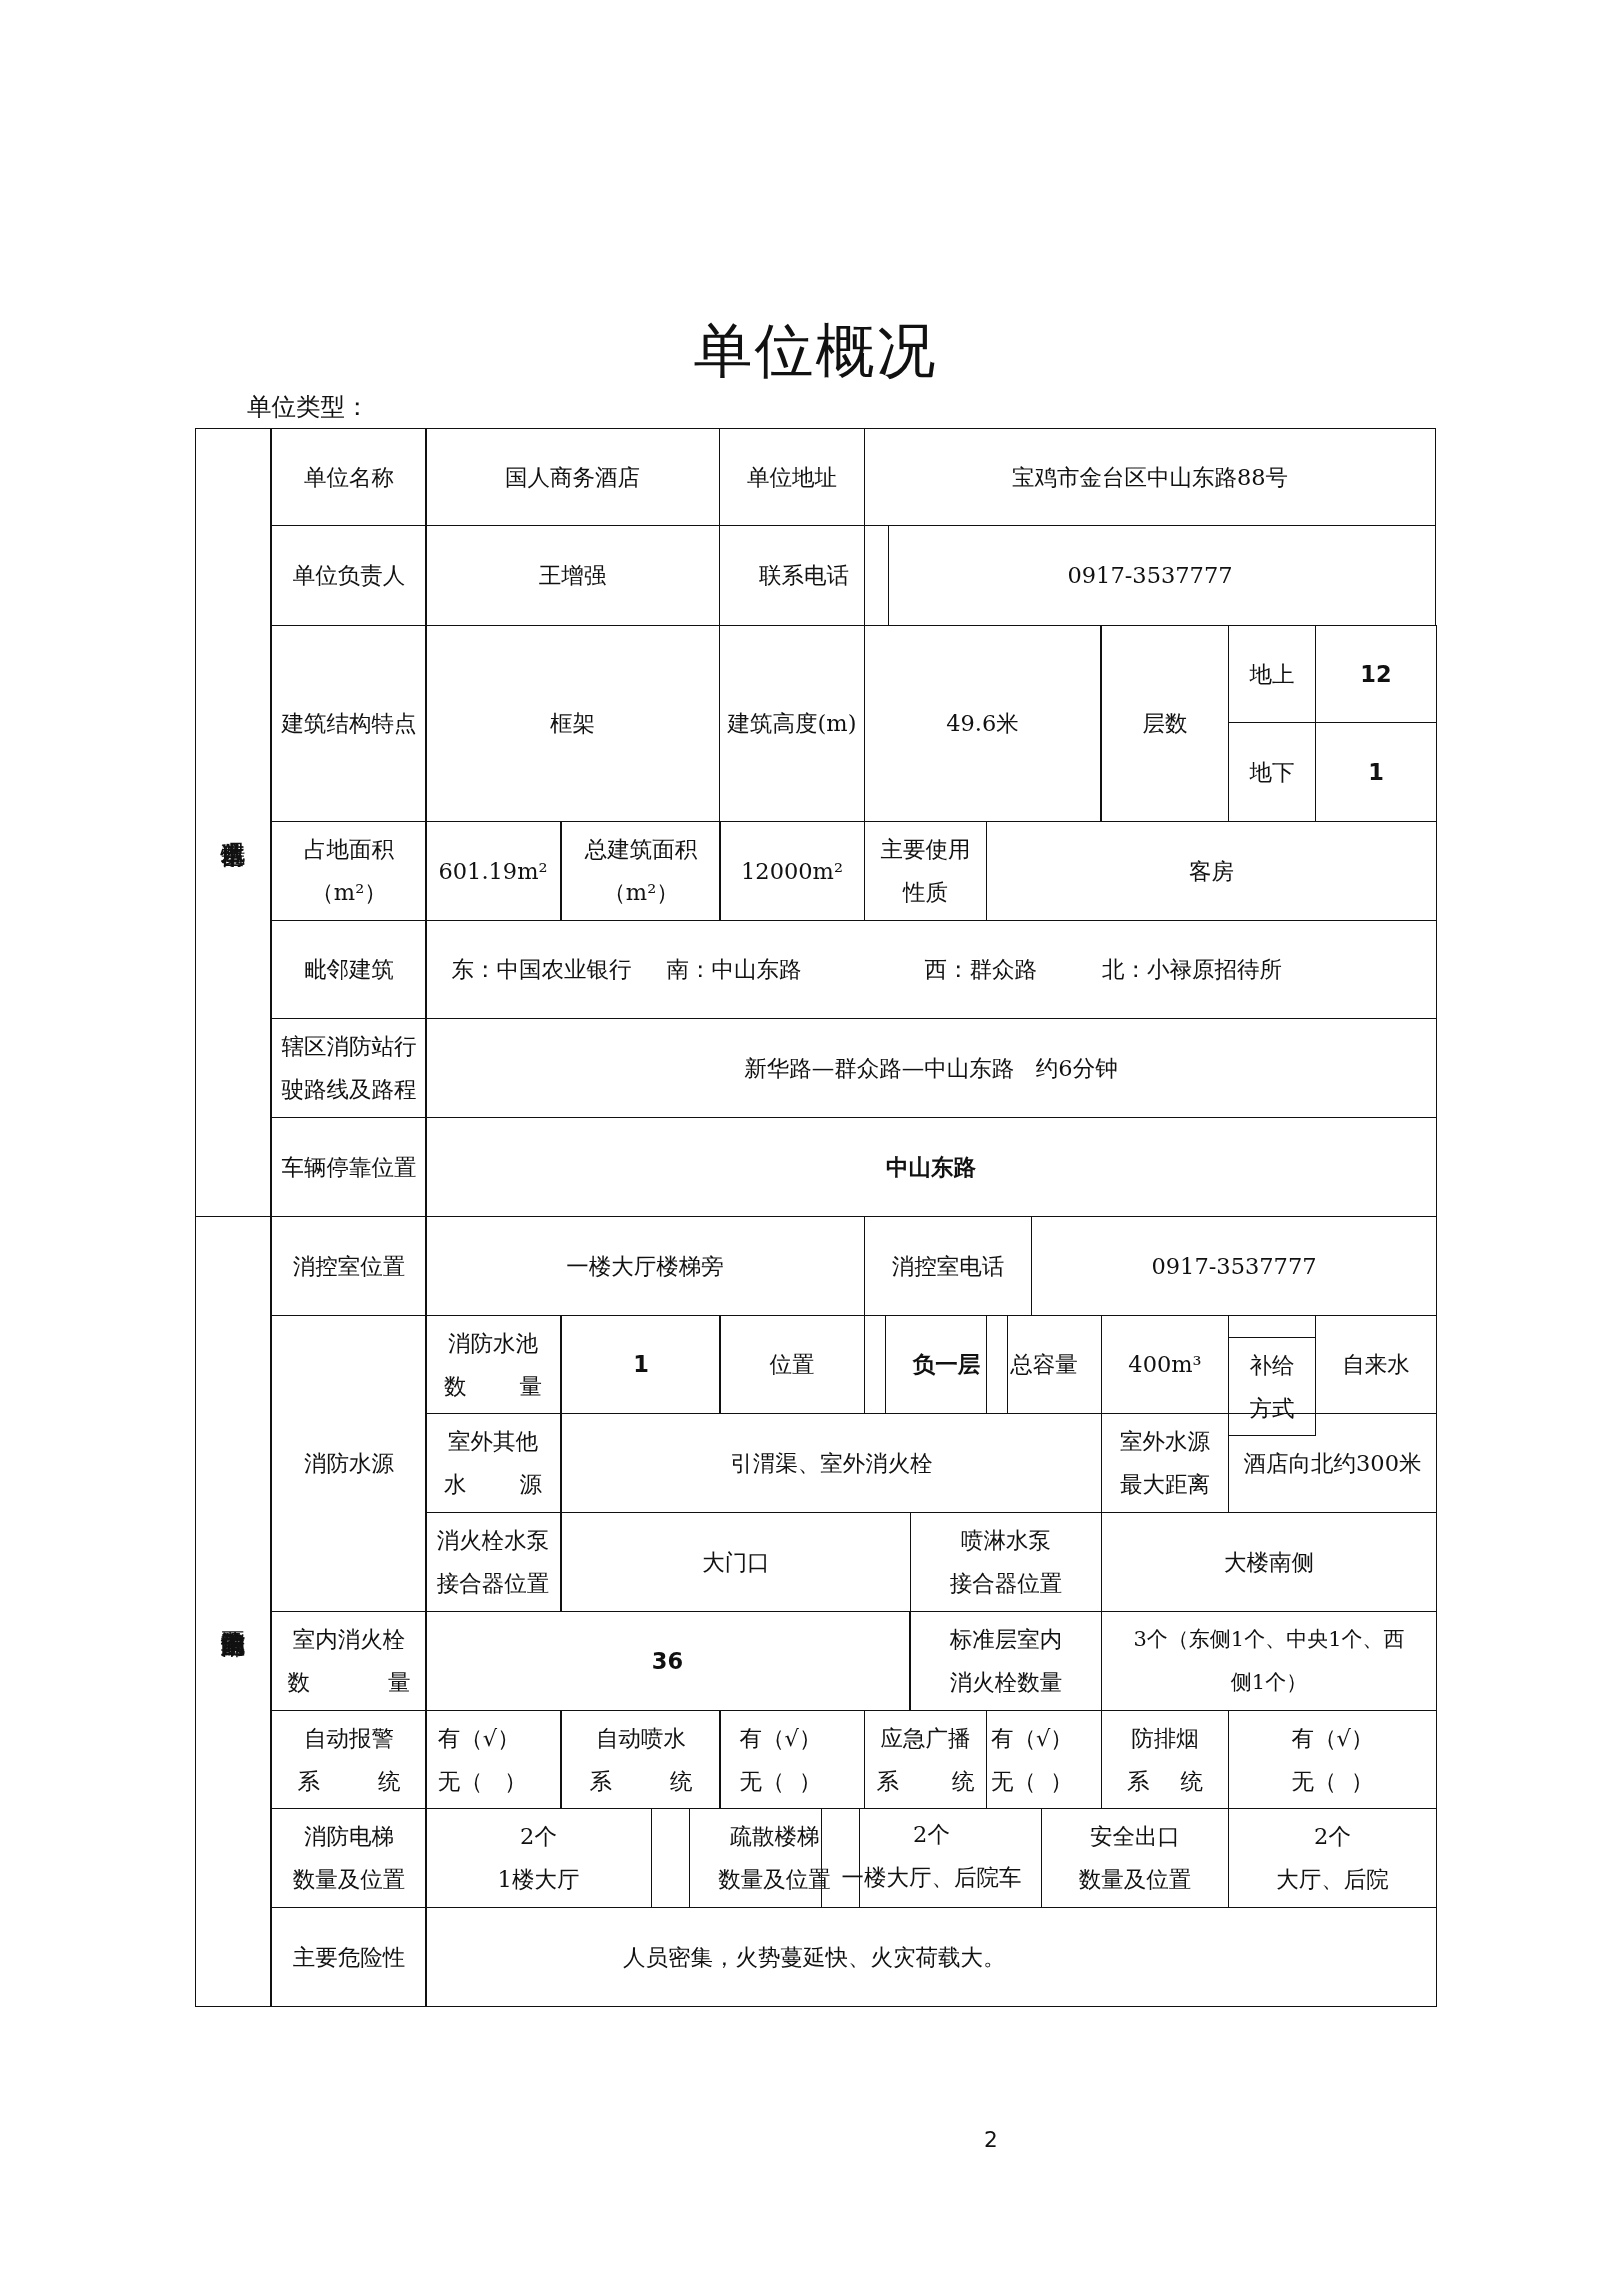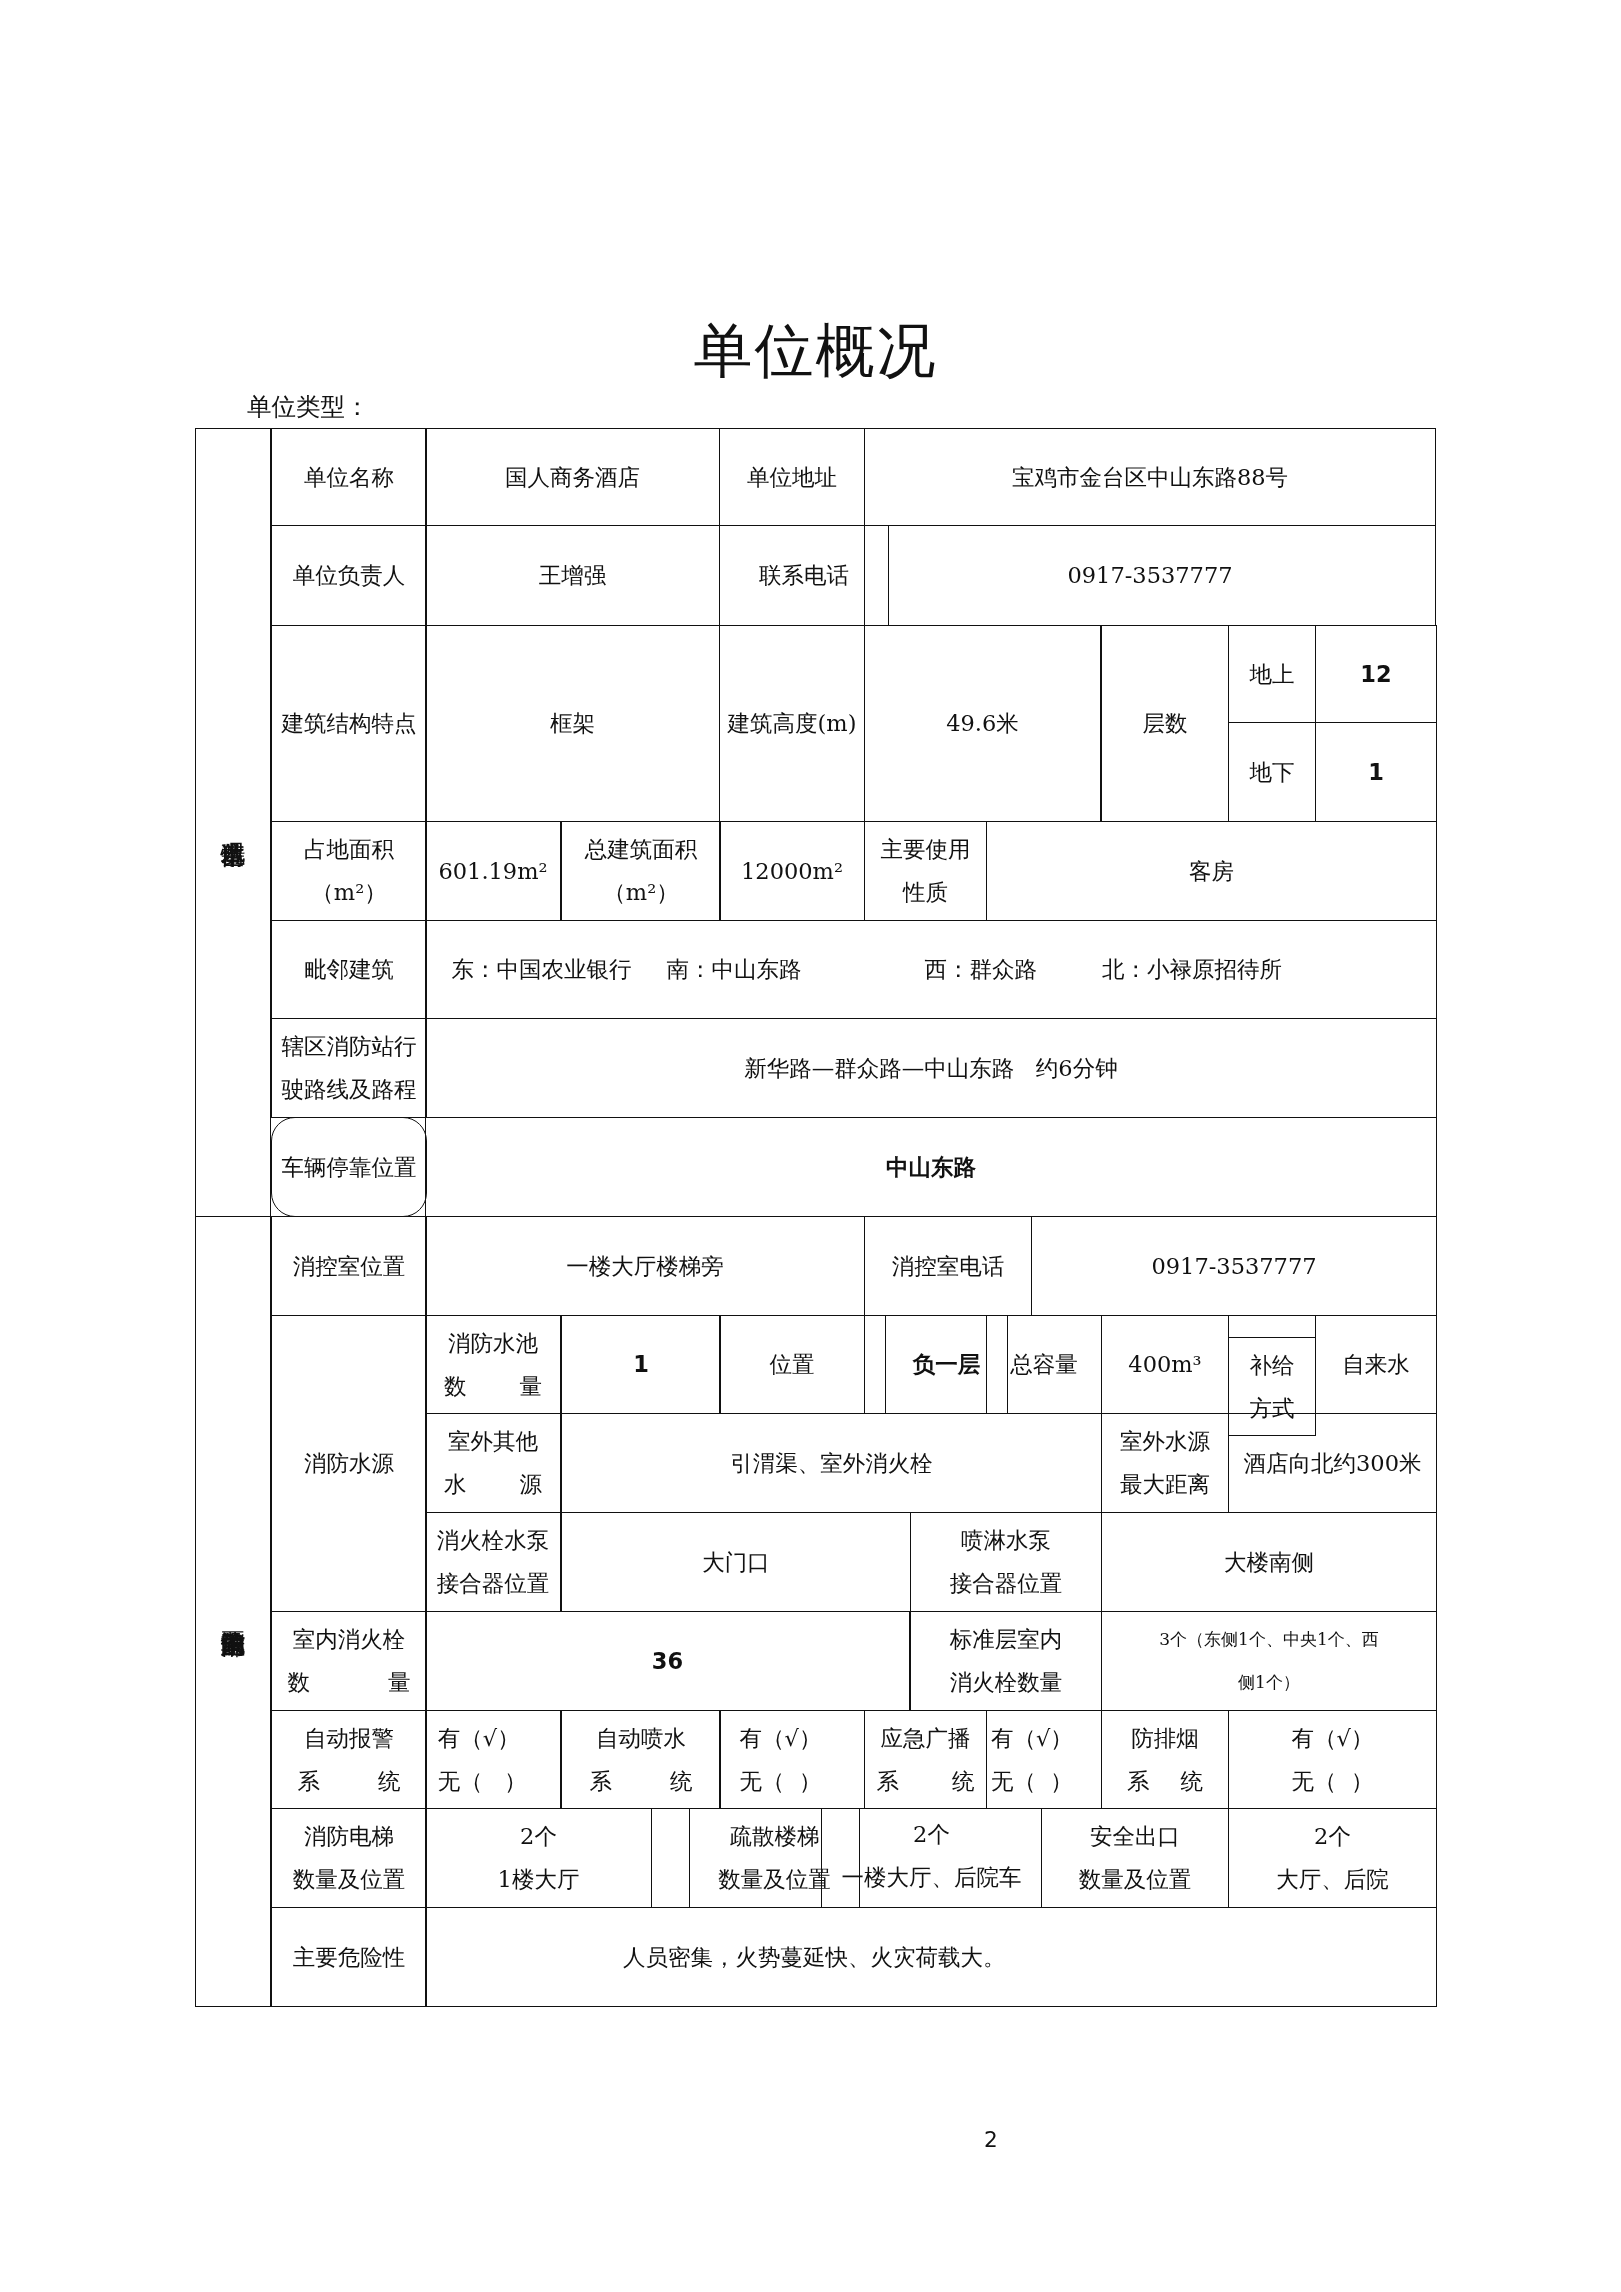--- a/index.html
+++ b/index.html
@@ -67,21 +67,21 @@
   <span style="margin-right:65px;">西：群众路</span>
   <span>北：小禄原招待所</span>
 </div>
 
 <div class="cell" style="left:272px;top:1019px;width:156px;height:100px;flex-direction:column;">
     <span>辖区消防站行</span>
     <span>驶路线及路程</span>
   </div>
 <div class="cell" style="left:426px;top:1019px;width:1012px;height:100px;white-space:pre;">新华路—群众路—中山东路   约6分钟</div>
 
-<div class="cell" style="left:272px;top:1118px;width:156px;height:100px;border-radius:24px;">车辆停靠位置</div>
+<div class="cell" style="left:272px;top:1118px;width:156px;height:100px;">车辆停靠位置</div>
 <div class="cell bold" style="left:426px;top:1118px;width:1012px;height:100px;">中山东路</div>
 
 <div class="cell" style="left:272px;top:1217px;width:156px;height:100px;">消控室位置</div>
 <div class="cell" style="left:426px;top:1217px;width:440px;height:100px;">一楼大厅楼梯旁</div>
 <div class="cell" style="left:865px;top:1217px;width:168px;height:100px;">消控室电话</div>
 <div class="cell" style="left:1032px;top:1217px;width:406px;height:100px;">0917-3537777</div>
 
 <div class="cell" style="left:272px;top:1316px;width:156px;height:297px;">消防水源</div>
 
 <div class="cell" style="left:426px;top:1316px;width:136px;height:99px;flex-direction:column;">
@@ -132,21 +132,21 @@
   <span style="display:flex;justify-content:space-between;width:123px;">
       <span>数</span>
       <span>量</span>
     </span>
 </div>
 <div class="cell bold" style="left:426px;top:1612px;width:485px;height:100px;">36</div>
 <div class="cell" style="left:911px;top:1612px;width:192px;height:100px;flex-direction:column;">
     <span>标准层室内</span>
     <span>消火栓数量</span>
   </div>
-<div class="cell" style="left:1102px;top:1612px;width:336px;height:100px;flex-direction:column;font-size:17px;">
+<div class="cell" style="left:1102px;top:1612px;width:336px;height:100px;flex-direction:column;font-size:21px;">
     <span style="white-space:nowrap;">3个（东侧1个、中央1个、西</span>
     <span>侧1个）</span>
   </div>
 
 <div class="cell" style="left:272px;top:1711px;width:156px;height:99px;flex-direction:column;">
   <span>自动报警</span>
   <span style="display:flex;justify-content:space-between;width:103px;">
       <span>系</span>
       <span>统</span>
     </span>

